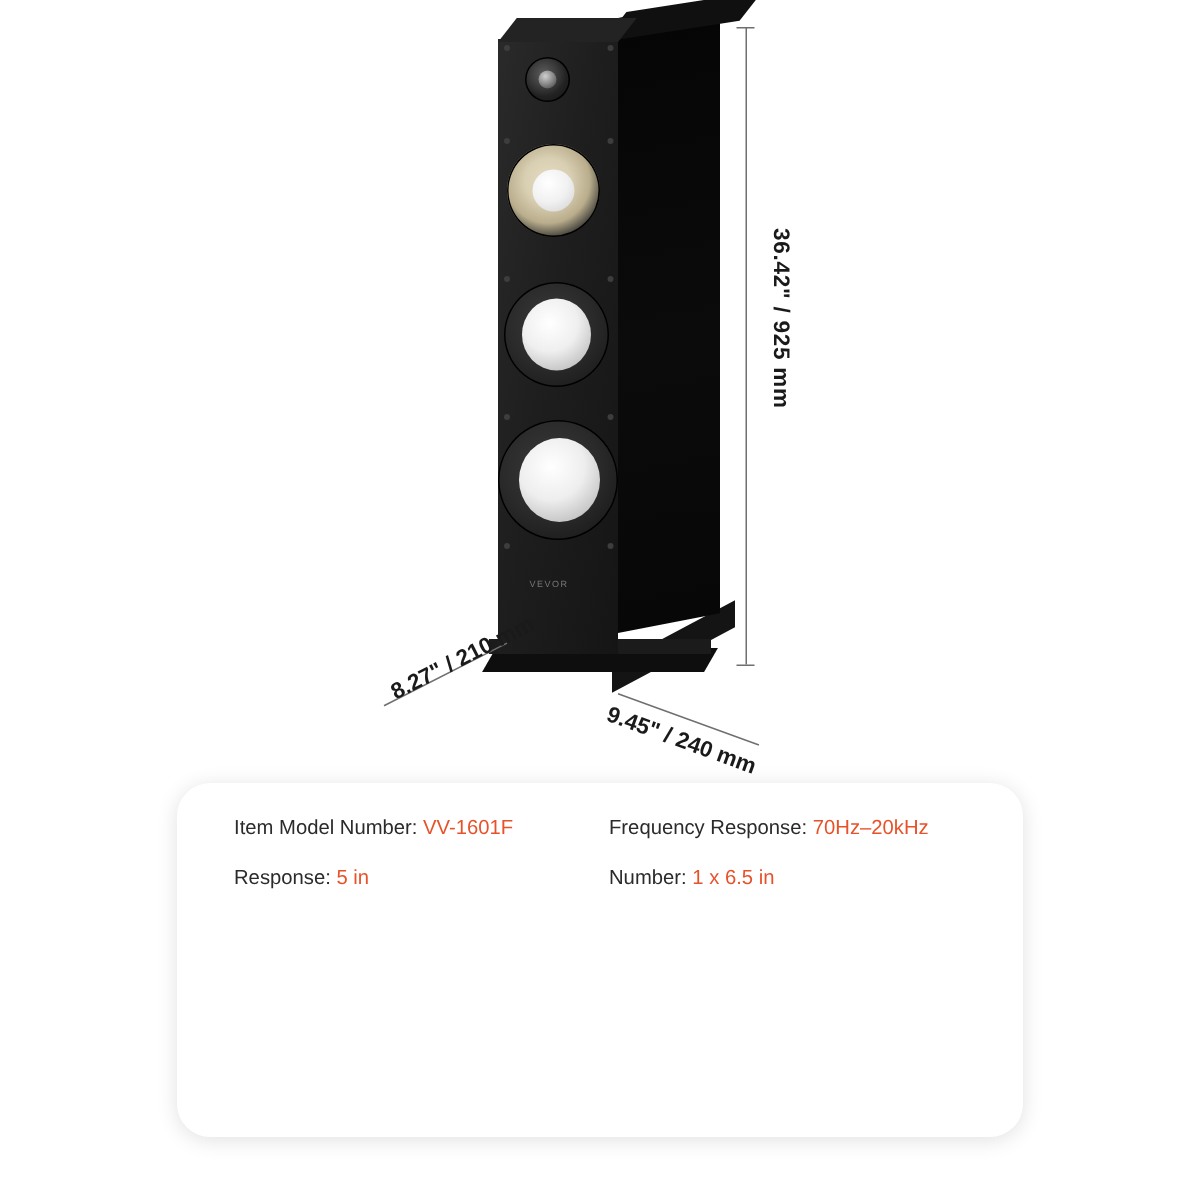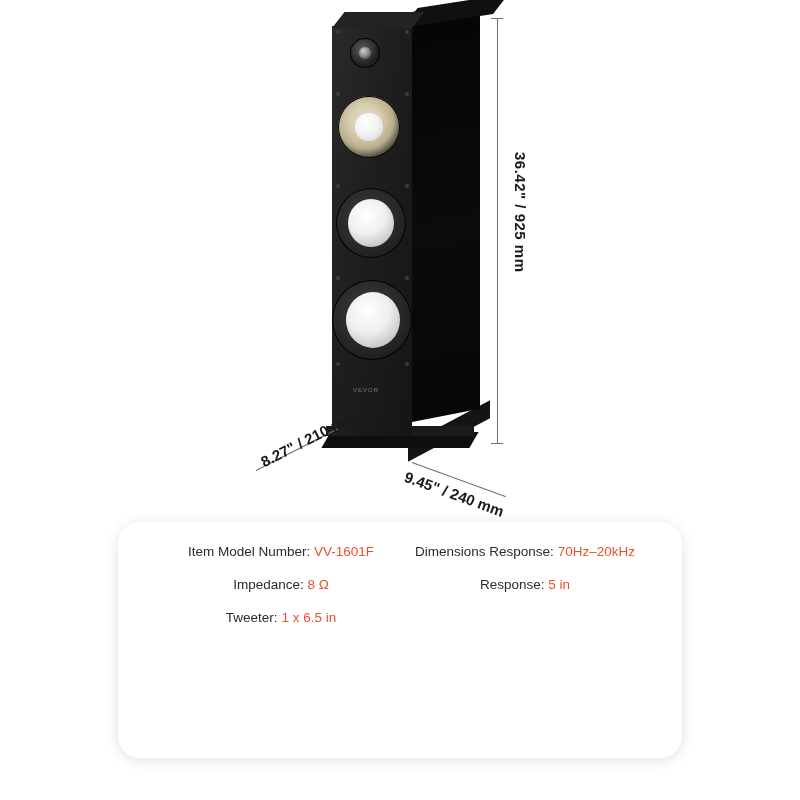--- a/index.html
+++ b/index.html
@@ -252,21 +252,20 @@
   .spec-grid {
     display: grid;
     grid-template-columns: 250px 1fr;
     row-gap: 18px;
     column-gap: 0px;
   }
   .spec-item {
     font-size: 13.5px;
     color: #2b2b2b;
     white-space: nowrap;
-    text-align: center;
   }
   .spec-item .k {
     color: #2b2b2b;
   }
   .spec-item .v {
     color: #e8522a;
   }
   .spec-full {
     grid-column: 1 / span 2;
   }
@@ -325,34 +324,30 @@
 </div>
 
 <div id="spec-card">
   <div class="spec-grid">
 
     <div class="spec-item">
       <span class="k">Item Model Number:</span>
       <span class="v">VV-1601F</span>
     </div>
     <div class="spec-item">
-      <span class="k">Dimensions Response:</span>
+      <span class="k">Frequency Response:</span>
       <span class="v">70Hz–20kHz</span>
     </div>
 
-    <div class="spec-item">
-      <span class="k">Impedance:</span>
-      <span class="v">8 Ω</span>
-    </div>
 
     <div class="spec-item">
       <span class="k">Response:</span>
       <span class="v">5 in</span>
     </div>
 
     <div class="spec-item">
-      <span class="k">Tweeter:</span>
+      <span class="k">Number:</span>
       <span class="v">1 x 6.5 in</span>
     </div>
 
 
   </div>
 </div>
 
 </body></html>

